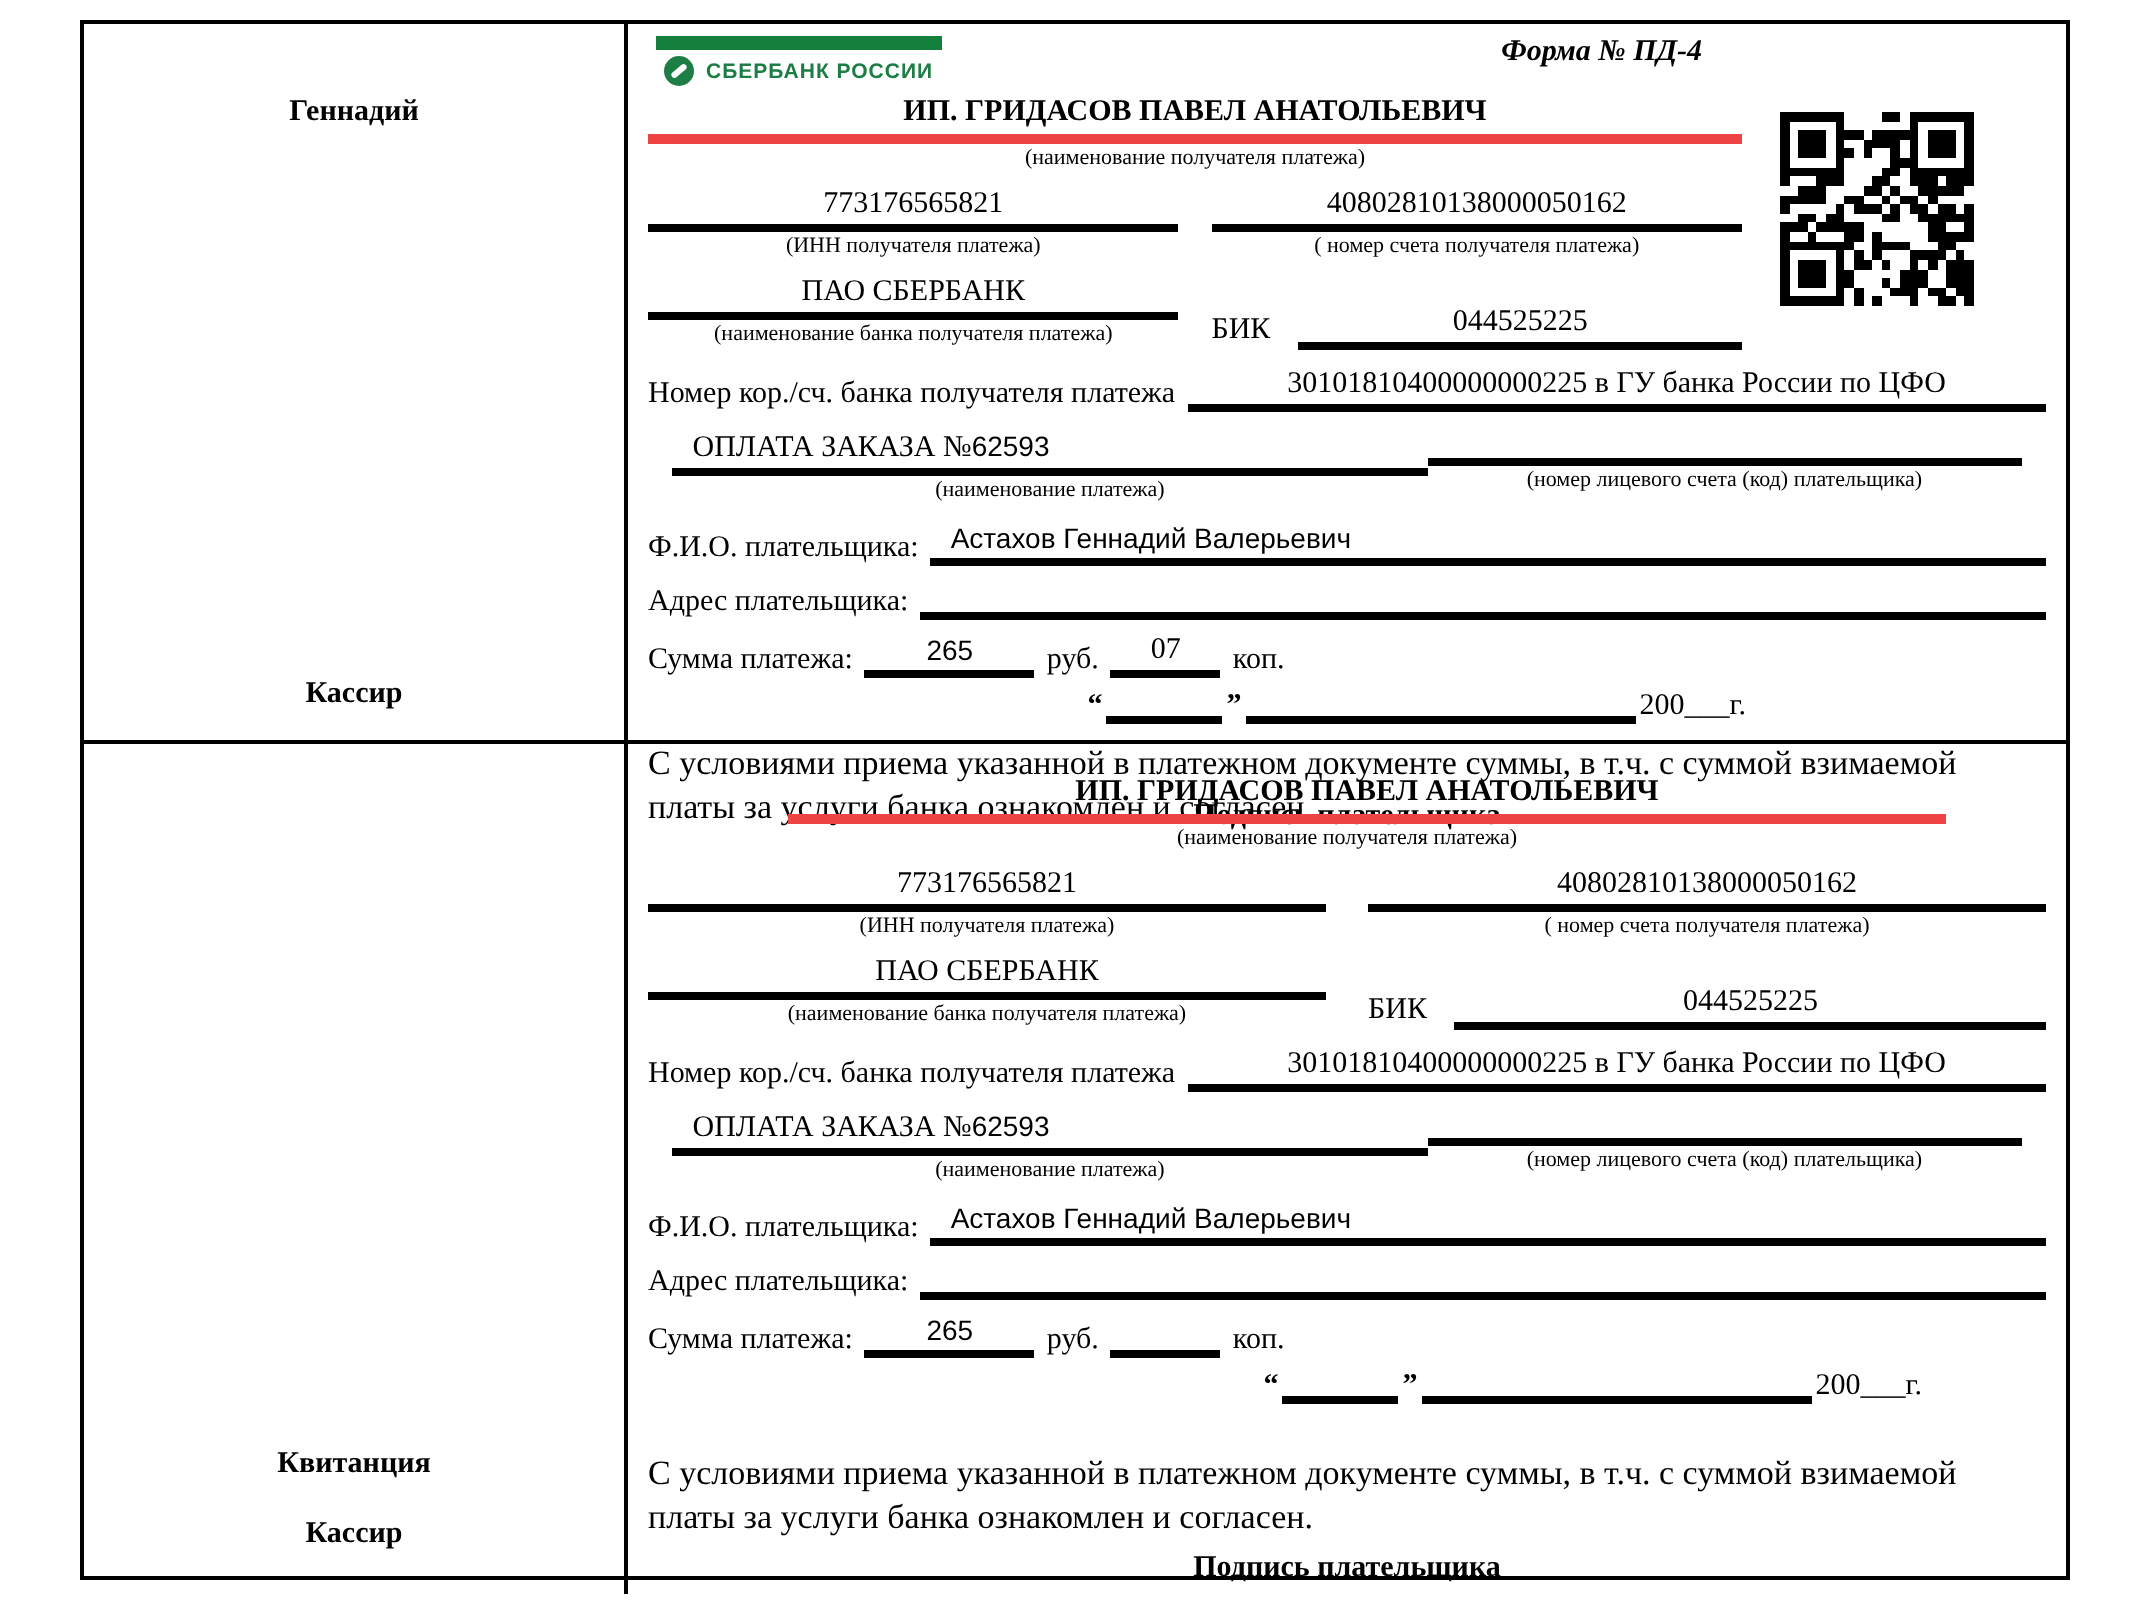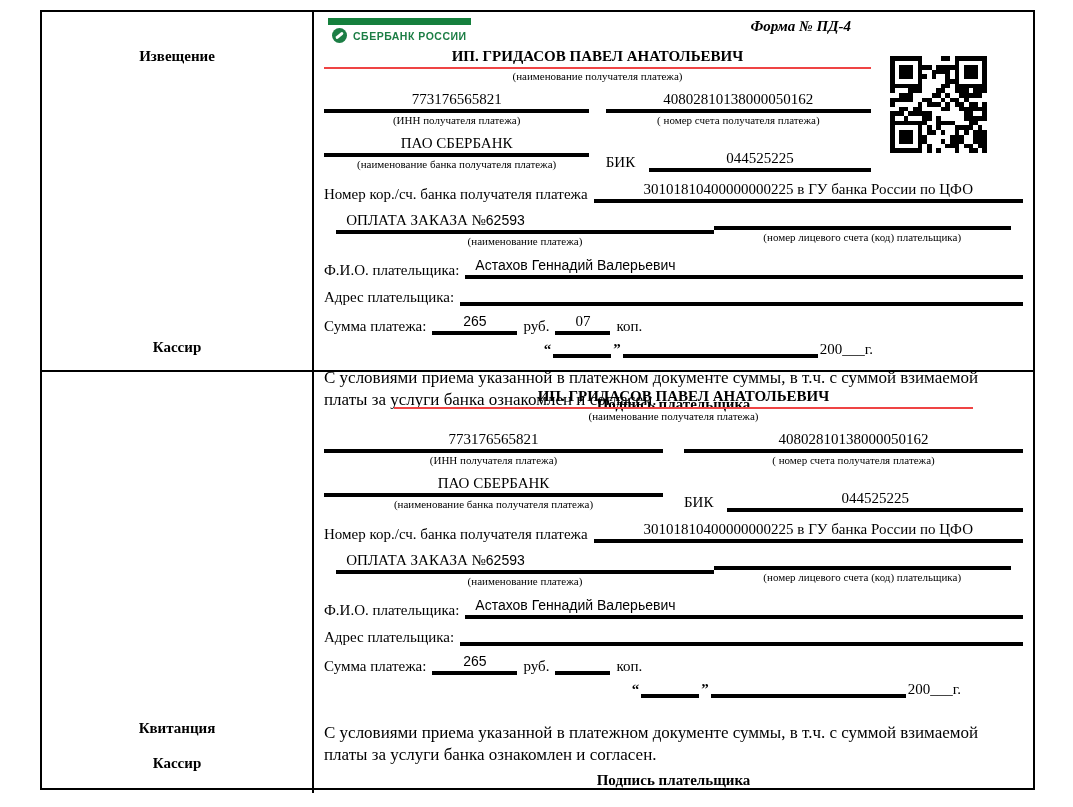--- a/index.html
+++ b/index.html
@@ -30,21 +30,21 @@
   .logo-text { color:#1c7e45; font-family:"Liberation Sans", sans-serif; font-weight:bold; font-size:10.5px; letter-spacing:.5px; }
   .form-no { font-weight:bold; font-style:italic; font-size:15px; }
 
   .qr { position:absolute; top:44px; right:46px; width:97px; height:97px;
         display:grid; grid-template-columns:repeat(21,1fr); grid-template-rows:repeat(21,1fr); background:#fff; }
   .qr i { display:block; }
   .qr i.on { background:#000; }
 
   .narrow { padding-right:152px; }
 
-  .title-line { text-align:center; font-weight:bold; border-bottom:2px solid #ef4444; padding-bottom:2px; margin-top:2px; }
+  .title-line { text-align:center; font-weight:bold; border-bottom:5px solid #ef4444; padding-bottom:2px; margin-top:2px; }
   .form-cell.bottom .title-line { margin:0 50px 0 70px; }
 
   .cap { font-size:11px; text-align:center; margin-top:1px; line-height:1.2; }
 
   .pair { display:flex; justify-content:space-between; margin-top:7px; }
   .col.w48 { width:48.5%; }
   .col.w54 { width:54%; }
   .col.w42 { width:42.5%; }
 
   .fill { border-bottom:4px solid #000000; min-height:19px; text-align:center; line-height:19px; }
@@ -75,21 +75,21 @@
   .form-cell.bottom .agreement { margin-top:24px; }
   .form-cell.bottom .sign { margin-top:6px; }
 </style>
 </head>
 <body>
 
 <div class="doc">
   <div class="frame">
 
     <div class="stub top">
-      <div class="lab">Извещение</div>
+      <div class="lab">Геннадий</div>
       <div class="lab">Кассир</div>
     </div>
 
     <div class="form-cell top">
       <div class="form-head">
         <div class="logo">
           <span class="logo-mark"></span>
           <span class="logo-text">СБЕРБАНК РОССИИ</span>
         </div>
         <div class="form-no">Форма № ПД-4</div>

